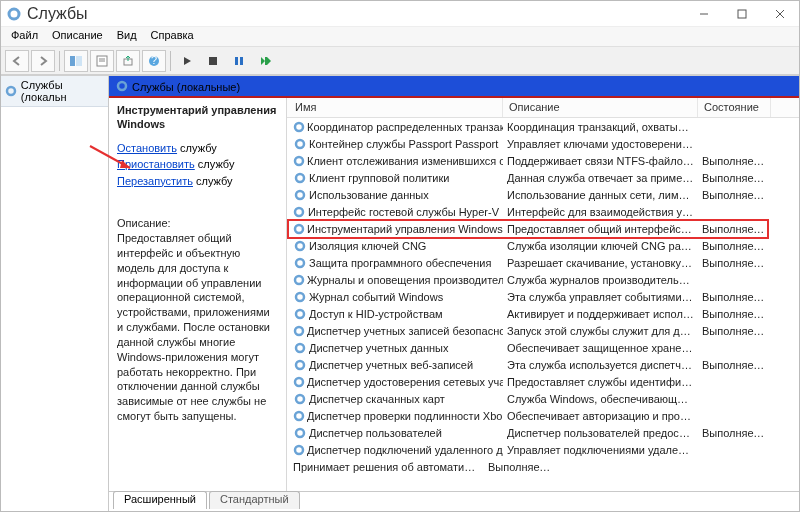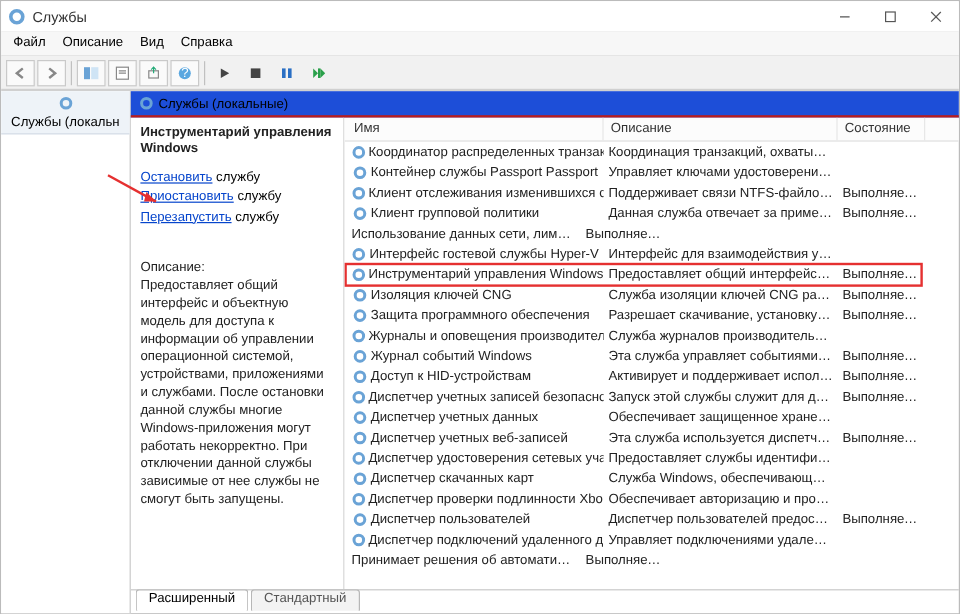--- a/index.html
+++ b/index.html
@@ -1,31 +1,31 @@
 <!DOCTYPE html>
 <html><head>
 <meta charset="utf-8">
 <style>
 * { margin:0; padding:0; box-sizing:border-box; font-family:"Segoe UI",Tahoma,sans-serif; font-size:11px; }
 body { background:#fff; width:800px; height:512px; overflow:hidden; position:relative; }
 .window { width:100%; height:100%; border:1px solid #bbb; display:flex; flex-direction:column; }
 .titlebar { height:26px; background:#fff; display:flex; align-items:center; border-bottom:1px solid #eee; }
 .titlebar .icon { margin:0 6px; }
-.title { flex:1; font-size:12px; color:#333; }
+.title { flex:1; font-size:16px; color:#333; }
 .winctl { width:38px; height:24px; display:flex; align-items:center; justify-content:center; color:#555; }
 .winctl svg { display:block; }
 .menubar { height:20px; display:flex; gap:14px; padding:2px 10px; background:#f7f7f7; border-bottom:1px solid #e0e0e0; }
 .menubar span { cursor:default; }
 .toolbar { height:28px; background:#f1f1f1; border-bottom:1px solid #d0d0d0; display:flex; align-items:center; gap:2px; padding:0 4px; }
 .tbtn { width:24px; height:22px; display:flex; align-items:center; justify-content:center; border:1px solid transparent; }
 .tbtn.b { border:1px solid #c9c9c9; background:#fafafa; }
 .tbar-sep { width:1px; height:20px; background:#c0c0c0; margin:0 2px; }
 .body { flex:1; display:flex; border-top:1px solid #d0d0d0; }
 .tree { width:108px; border-right:1px solid #c9c9c9; background:#fff; }
-.tree-hdr { background:#eef3f8; border-bottom:1px solid #d5dde6; padding:3px 4px; display:flex; align-items:center; gap:3px;flex-direction:column; }
+.tree-hdr { background:#eef3f8; border-bottom:1px solid #d5dde6; padding:3px 4px; display:flex; align-items:center; gap:3px; }
 .main { flex:1; display:flex; flex-direction:column; }
 .main-hdr { background:#1d4ed8; border-bottom:2px solid #b91c1c; padding:3px 6px; display:flex; align-items:flex-end; gap:3px; }
 .split { flex:1; display:flex; overflow:hidden; }
 .detail { width:178px; padding:6px 8px; border-right:1px solid #d8d8d8; background:#fff; overflow:hidden; }
 .detail h3 { font-size:11px; font-weight:bold; color:#222; margin-bottom:8px; line-height:1.25; }
 .links { margin:6px 0 28px 0; line-height:1.5; }
 .links a { color:#0645cc; text-decoration:underline; cursor:pointer; }
 .desc-lbl { margin-bottom:2px; color:#222; }
 .desc { color:#222; line-height:1.35; }
 .listwrap { flex:1; display:flex; flex-direction:column; overflow:hidden; }
@@ -233,20 +233,28 @@
                     <svg width="12" height="12">
                       <circle cx="6" cy="6" r="4" fill="none" stroke="#6aa3d6" stroke-width="2.5"></circle>
                     </svg>
                   </span>
                   <span>Клиент групповой политики</span>
                 </div>
                 <div class="cell c-desc">Данная служба отвечает за применени…</div>
                 <div class="cell c-state">Выполняется</div>
               </div>
               <div class="row">
+                <div class="cell c-name">
+                  <span class="gear">
+                    <svg width="12" height="12">
+                      <circle cx="6" cy="6" r="4" fill="none" stroke="#6aa3d6" stroke-width="2.5"></circle>
+                    </svg>
+                  </span>
+                  <span>Использование данных</span>
+                </div>
                 <div class="cell c-desc">Использование данных сети, лимит тра…</div>
                 <div class="cell c-state">Выполняется</div>
               </div>
               <div class="row">
                 <div class="cell c-name">
                   <span class="gear">
                     <svg width="12" height="12">
                       <circle cx="6" cy="6" r="4" fill="none" stroke="#6aa3d6" stroke-width="2.5"></circle>
                     </svg>
                   </span>

